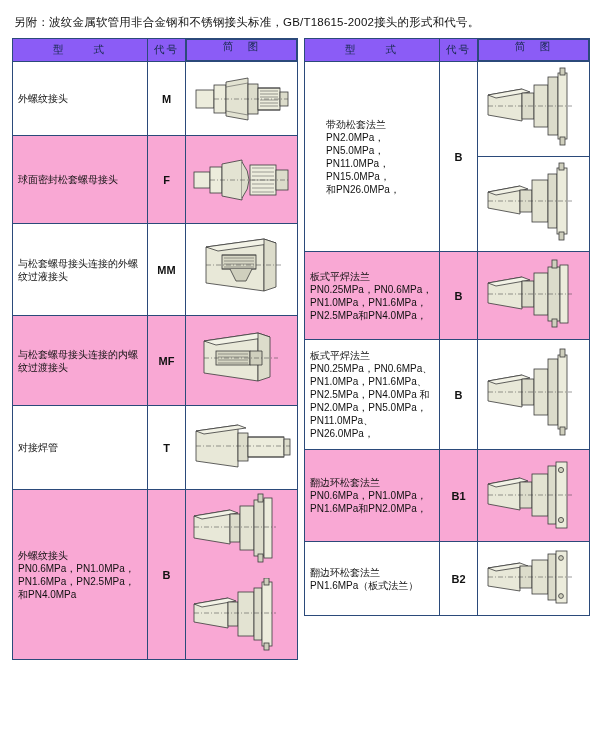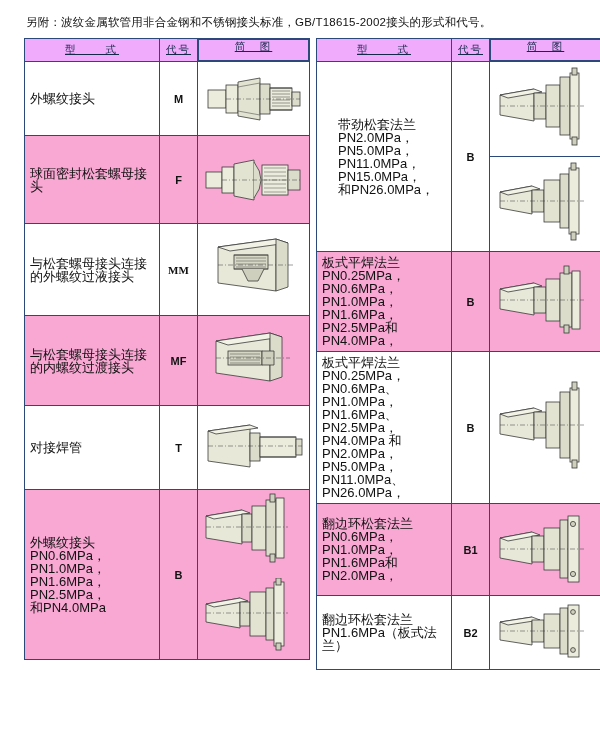--- a/index.html
+++ b/index.html
@@ -12,21 +12,21 @@
     height: 740px;
     font-family: "Liberation Sans", sans-serif;
     color: #1a1a1a;
     -webkit-font-smoothing: antialiased;
   }
   #page {
     position: relative;
     width: 504px;
     height: 740px;
     box-sizing: border-box;
-    padding: 12px 14px 0 24px;
+    padding: 12px 14px 0 12px;
   }
   .doc-title {
     font-size: 11.5px;
     line-height: 16px;
     color: #111;
     margin: 2px 0 8px 2px;
     letter-spacing: 0.2px;
     white-space: nowrap;
   }
   .tables {
@@ -40,33 +40,32 @@
     table-layout: fixed;
     border: 1px solid #2b4a7a;
   }
   table.spec td, table.spec th {
     border: 1px solid #2b4a7a;
     padding: 0;
     vertical-align: middle;
     text-align: center;
   }
   thead th {
-    background: #f0abfc;
+    background: #8b5cf6;
     font-size: 10.5px;
     font-weight: normal;
     height: 20px;
     letter-spacing: 3px;
     color: #14294a;
-    text-decoration: underline;
   }
   thead th.code, thead th.fig {
     letter-spacing: 2px;
   }
   .cell-text {
-    font-size: 13px;
+    font-size: 10px;
     line-height: 13px;
     padding: 4px 5px;
     text-align: left;
     color: #111;
   }
   .cell-code {
     font-size: 11px;
     font-weight: bold;
     color: #111;
   }
@@ -152,21 +151,21 @@
                 <path d="M52,14 q14,18 0,36" fill="#dcdccb"></path>
                 <rect x="60" y="17" width="26" height="30" fill="#ececdc"></rect>
                 <path d="M62,20 h22 M62,24 h22 M62,28 h22 M62,32 h22 M62,36 h22 M62,40 h22 M62,44 h22" stroke-width="0.45"></path>
                 <rect x="86" y="22" width="12" height="20" fill="#dcdccb"></rect>
                 <path d="M20,32 L98,32" stroke-dasharray="5,2,1,2" stroke-width="0.5"></path>
               </g>
             </svg>
           </td>
         </tr>
 
-        <tr style="height:92px;font-family:Liberation Serif, serif;">
+        <tr style="height:92px;">
           <td>
             <div class="cell-text">与松套螺母接头连接的外螺纹过液接头</div>
           </td>
           <td class="cell-code">MM</td>
           <td class="figcell">
             <svg class="fig" width="100" height="74" viewBox="0 0 100 74">
               <g stroke="#3a3a3a" stroke-width="0.8" fill="#ececdc">
                 <polygon points="14,14 72,6 72,58 14,50" fill="#e8e8d8"></polygon>
                 <polygon points="14,14 72,6 84,10 26,18" fill="#f2f2e6"></polygon>
                 <polygon points="72,6 84,10 84,54 72,58" fill="#dcdccb"></polygon>

